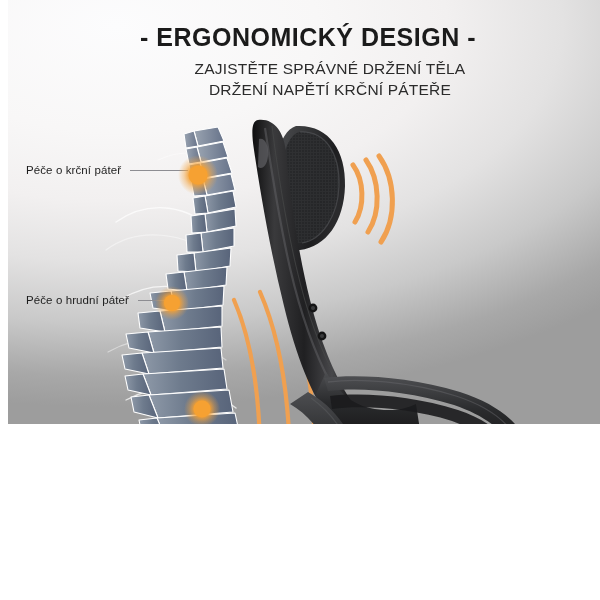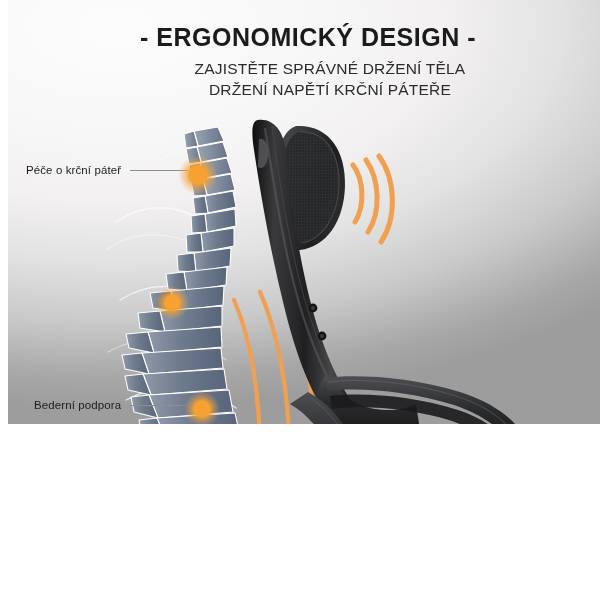--- a/index.html
+++ b/index.html
@@ -312,18 +312,18 @@
     <g>
       <circle cx="194" cy="409" r="18" fill="url(#glow)"></circle>
       <circle cx="194" cy="409" r="8.5" fill="#f6a132"></circle>
     </g>
   </svg>
 
   <div class="callout" id="co1">
     <span class="ctext">Péče o krční páteř</span>
     <span class="cline"></span>
   </div>
-  <div class="callout" id="co3">
-    <span class="ctext">Bederní podpora</span>
+  <div class="callout" id="co2">
+    <span class="ctext">Péče o hrudní páteř</span>
     <span class="cline"></span>
   </div>
 
 </div>
 
 </body></html>

